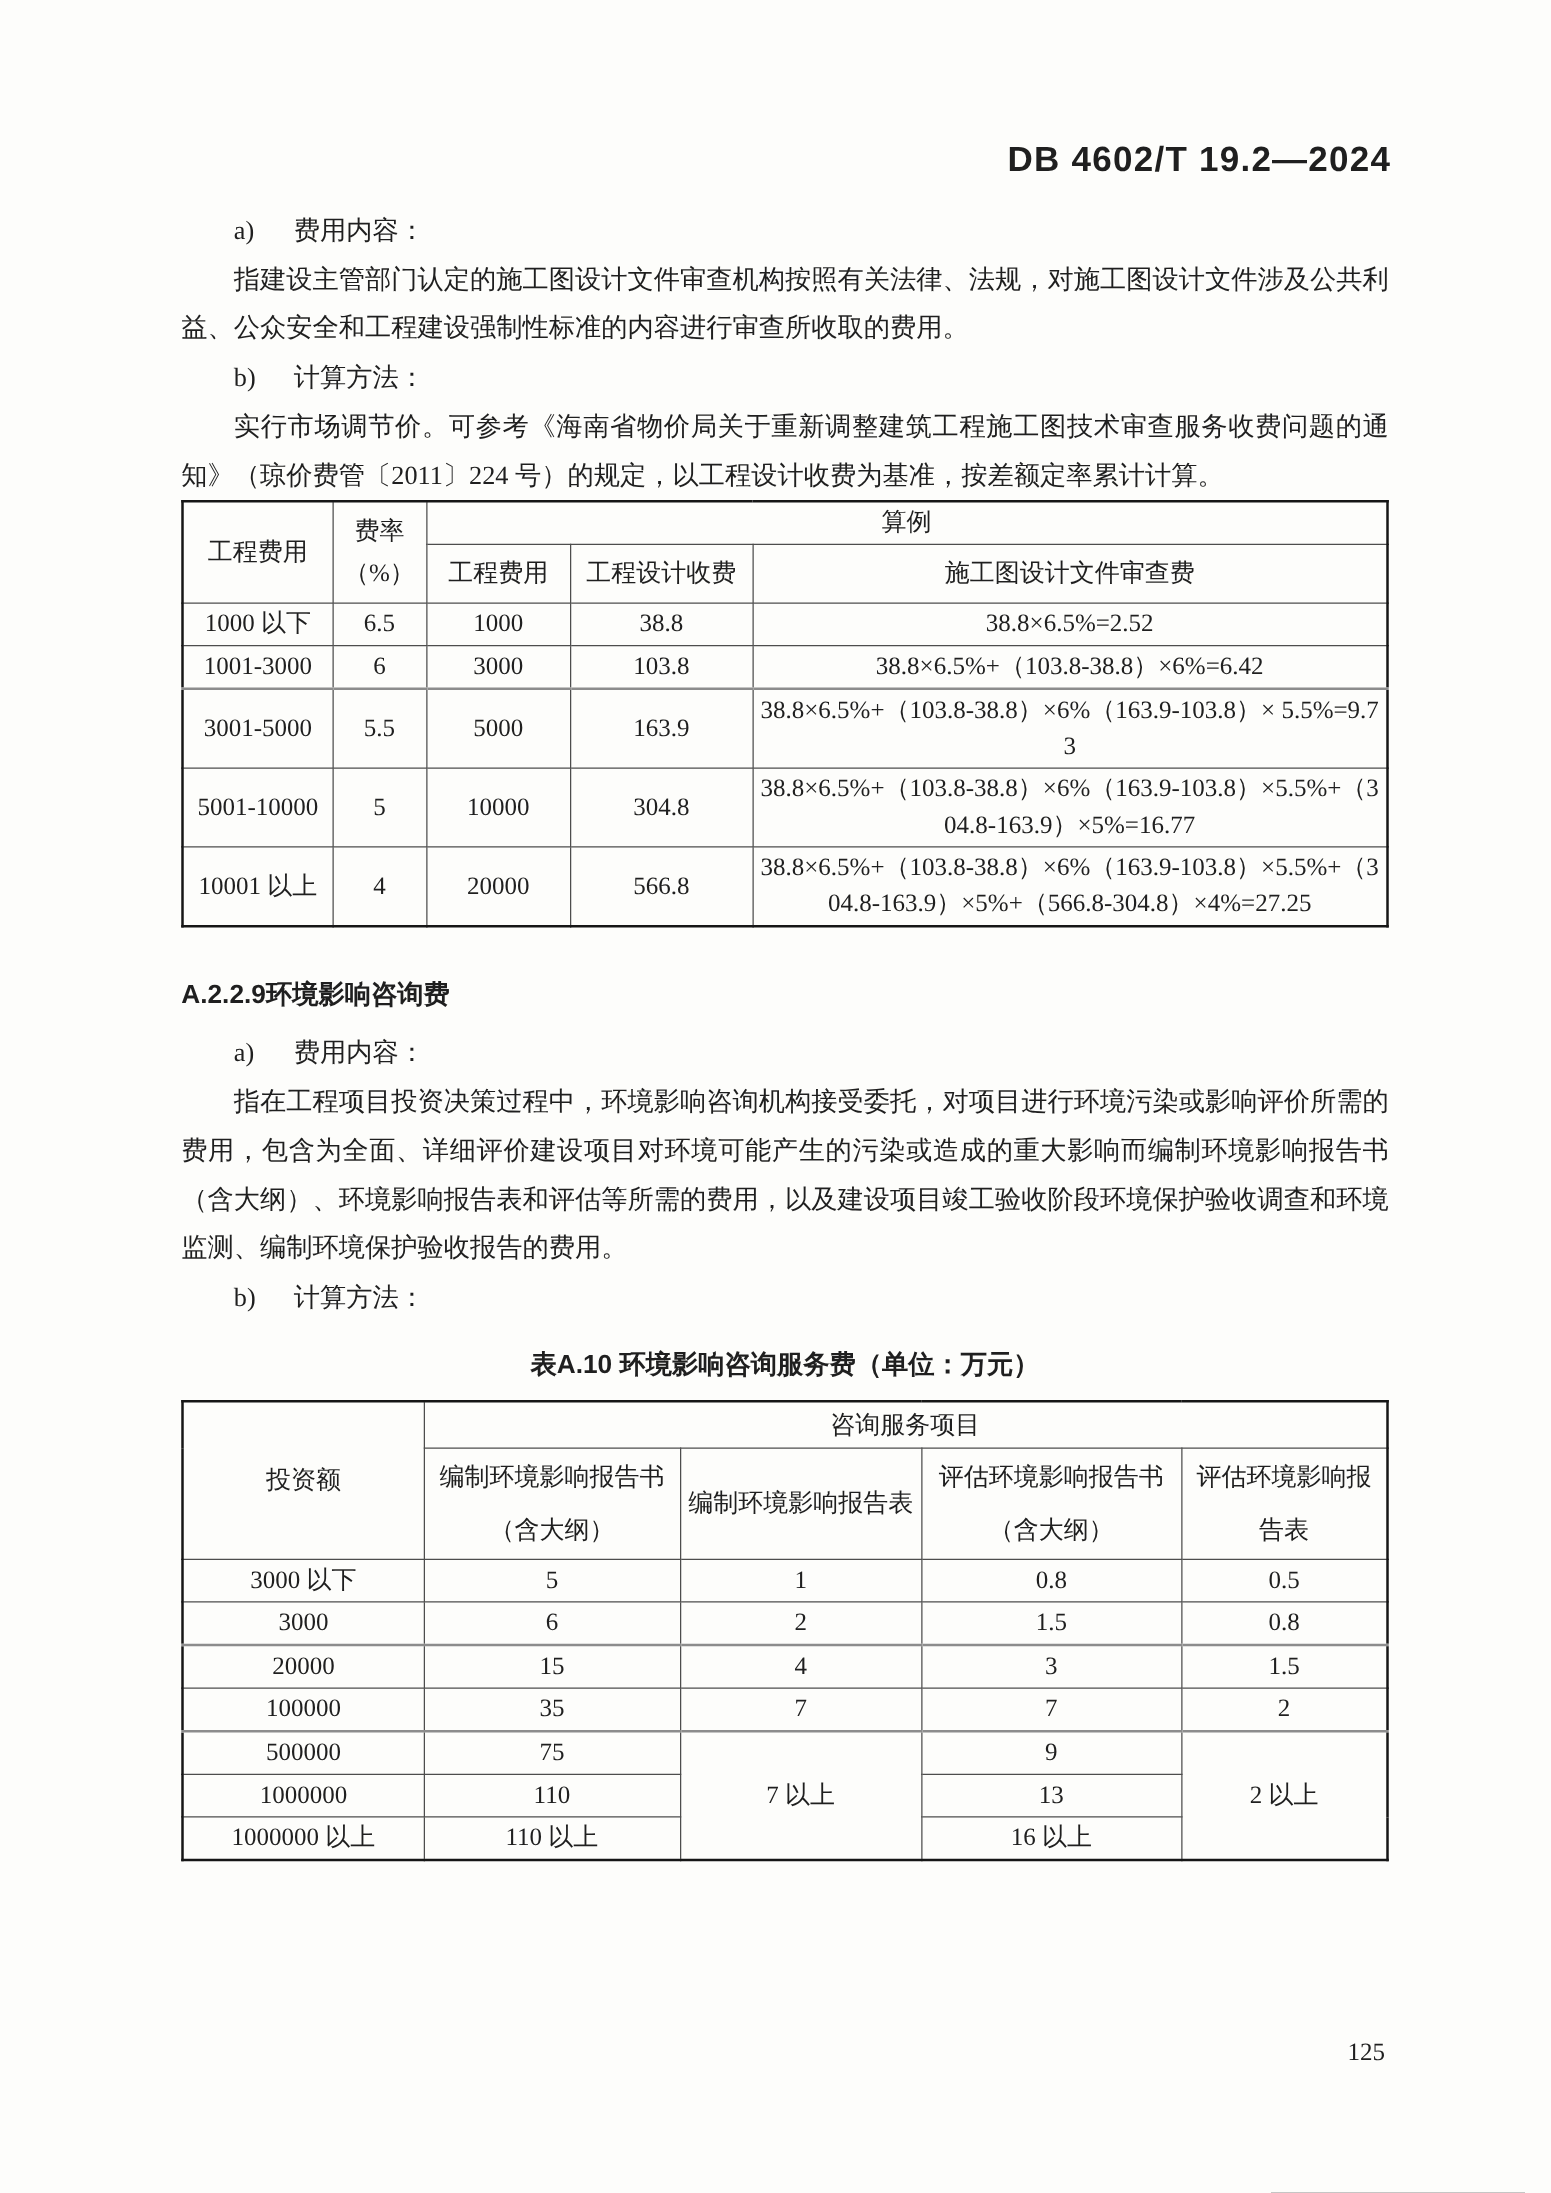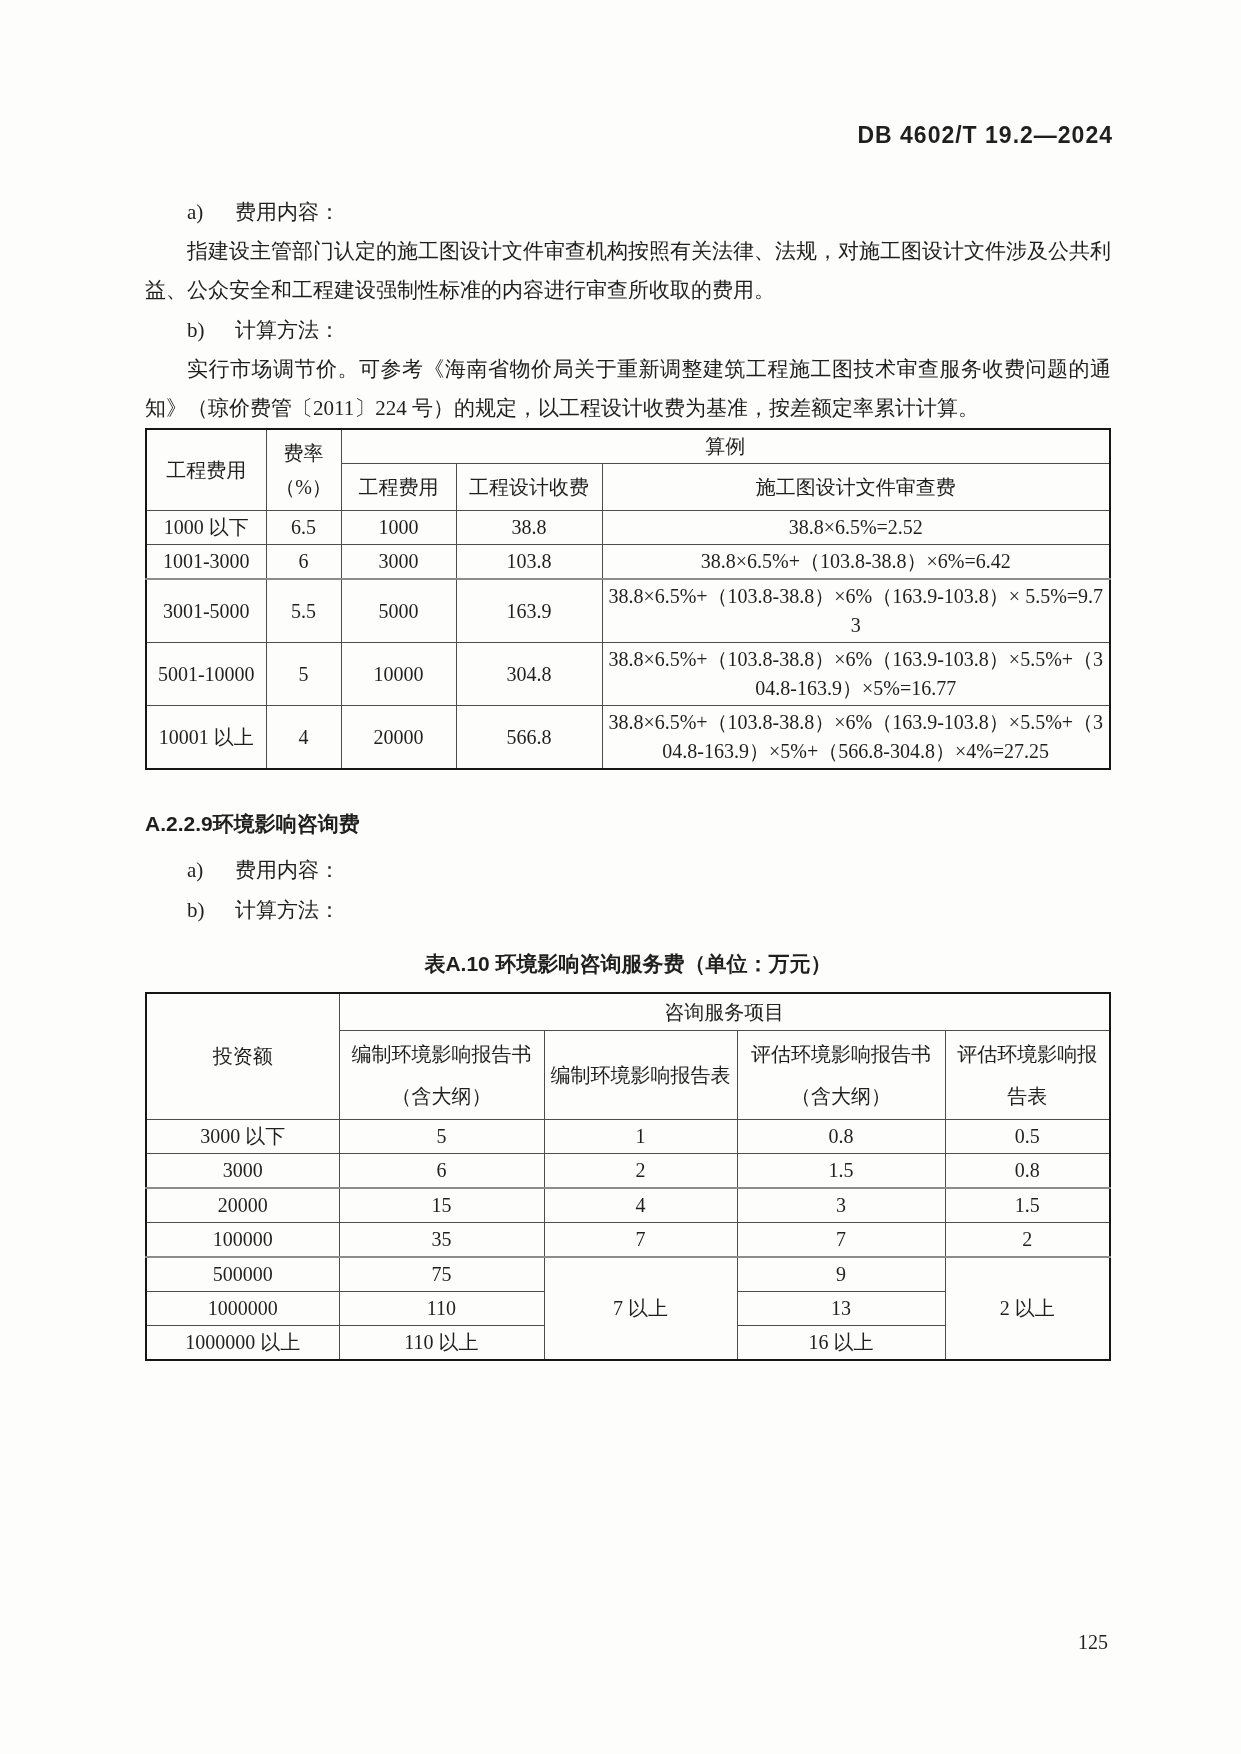--- a/index.html
+++ b/index.html
@@ -7,26 +7,26 @@
     position:relative;
     width:1241px;height:1754px;
     margin:0 auto;
     background:#fdfdfb;
     color:#1f1f1f;
     font-family:"Liberation Serif","DejaVu Serif",serif;
     overflow:hidden;
     box-sizing:border-box;
   }
   .doc-header{
-    position:absolute;top:122px;right:128px;
+    position:absolute;top:112px;right:128px;
     font-family:"Liberation Sans","DejaVu Sans",sans-serif;
-    font-weight:bold;font-size:23px;letter-spacing:1px;
+    font-weight:bold;font-size:28px;letter-spacing:1px;
   }
   .content{
-    position:absolute;left:145px;top:192px;width:966px;
+    position:absolute;left:145px;top:164px;width:966px;
   }
   .item-line{
     font-size:21px;line-height:40px;
     padding-left:42px;
   }
   .item-label{display:inline-block;min-width:26px;margin-right:22px;}
   .para{
     margin:0;
     font-size:21px;line-height:39px;
     text-align:justify;text-indent:42px;
@@ -157,20 +157,21 @@
       </tbody>
     </table>
 
     <h3 class="section-heading">
       <span>A.2.2.9</span><span class="heading-title">环境影响咨询费</span>
     </h3>
 
     <div class="item-line">
       <span class="item-label">a)</span><span>费用内容：</span>
     </div>
+    <p class="para">指在工程项目投资决策过程中，环境影响咨询机构接受委托，对项目进行环境污染或影响评价所需的费用，包含为全面、详细评价建设项目对环境可能产生的污染或造成的重大影响而编制环境影响报告书（含大纲）、环境影响报告表和评估等所需的费用，以及建设项目竣工验收阶段环境保护验收调查和环境监测、编制环境保护验收报告的费用。</p>
 
     <div class="item-line">
       <span class="item-label">b)</span><span>计算方法：</span>
     </div>
 
     <div class="table-caption">表A.10 环境影响咨询服务费（单位：万元）</div>
 
     <table class="tbl tbl-a10">
       <colgroup>
         <col style="width:193px">

